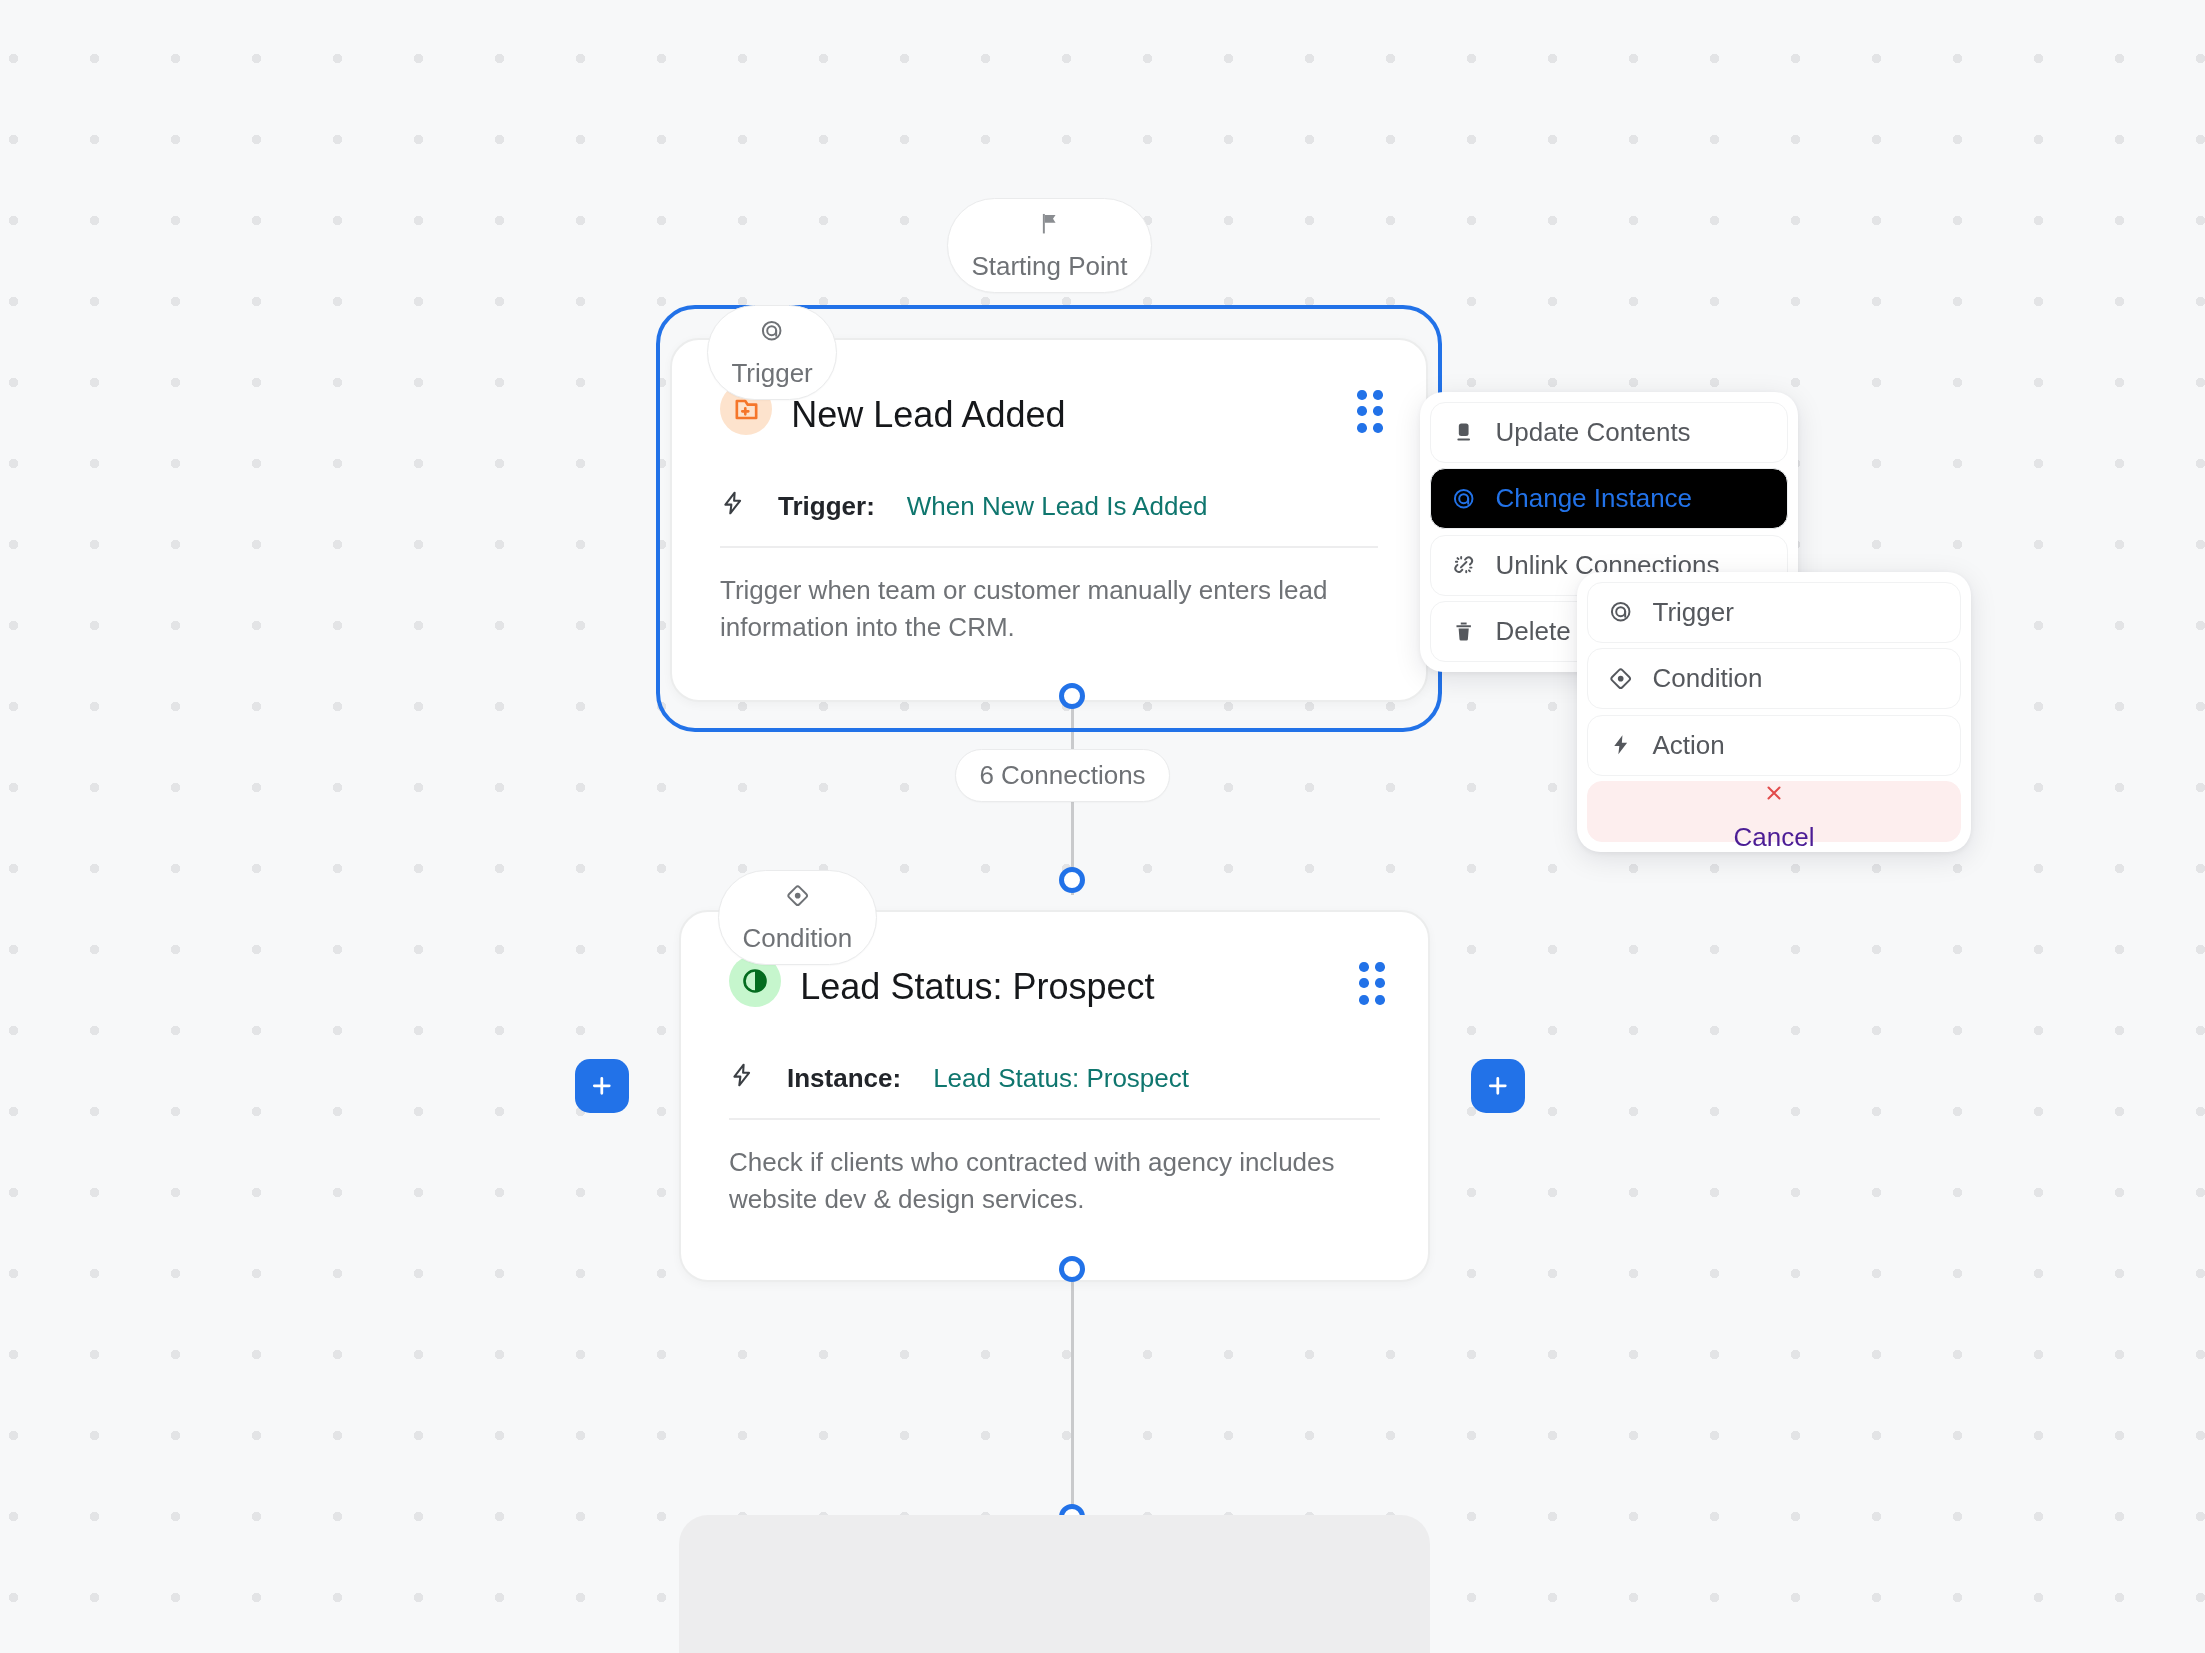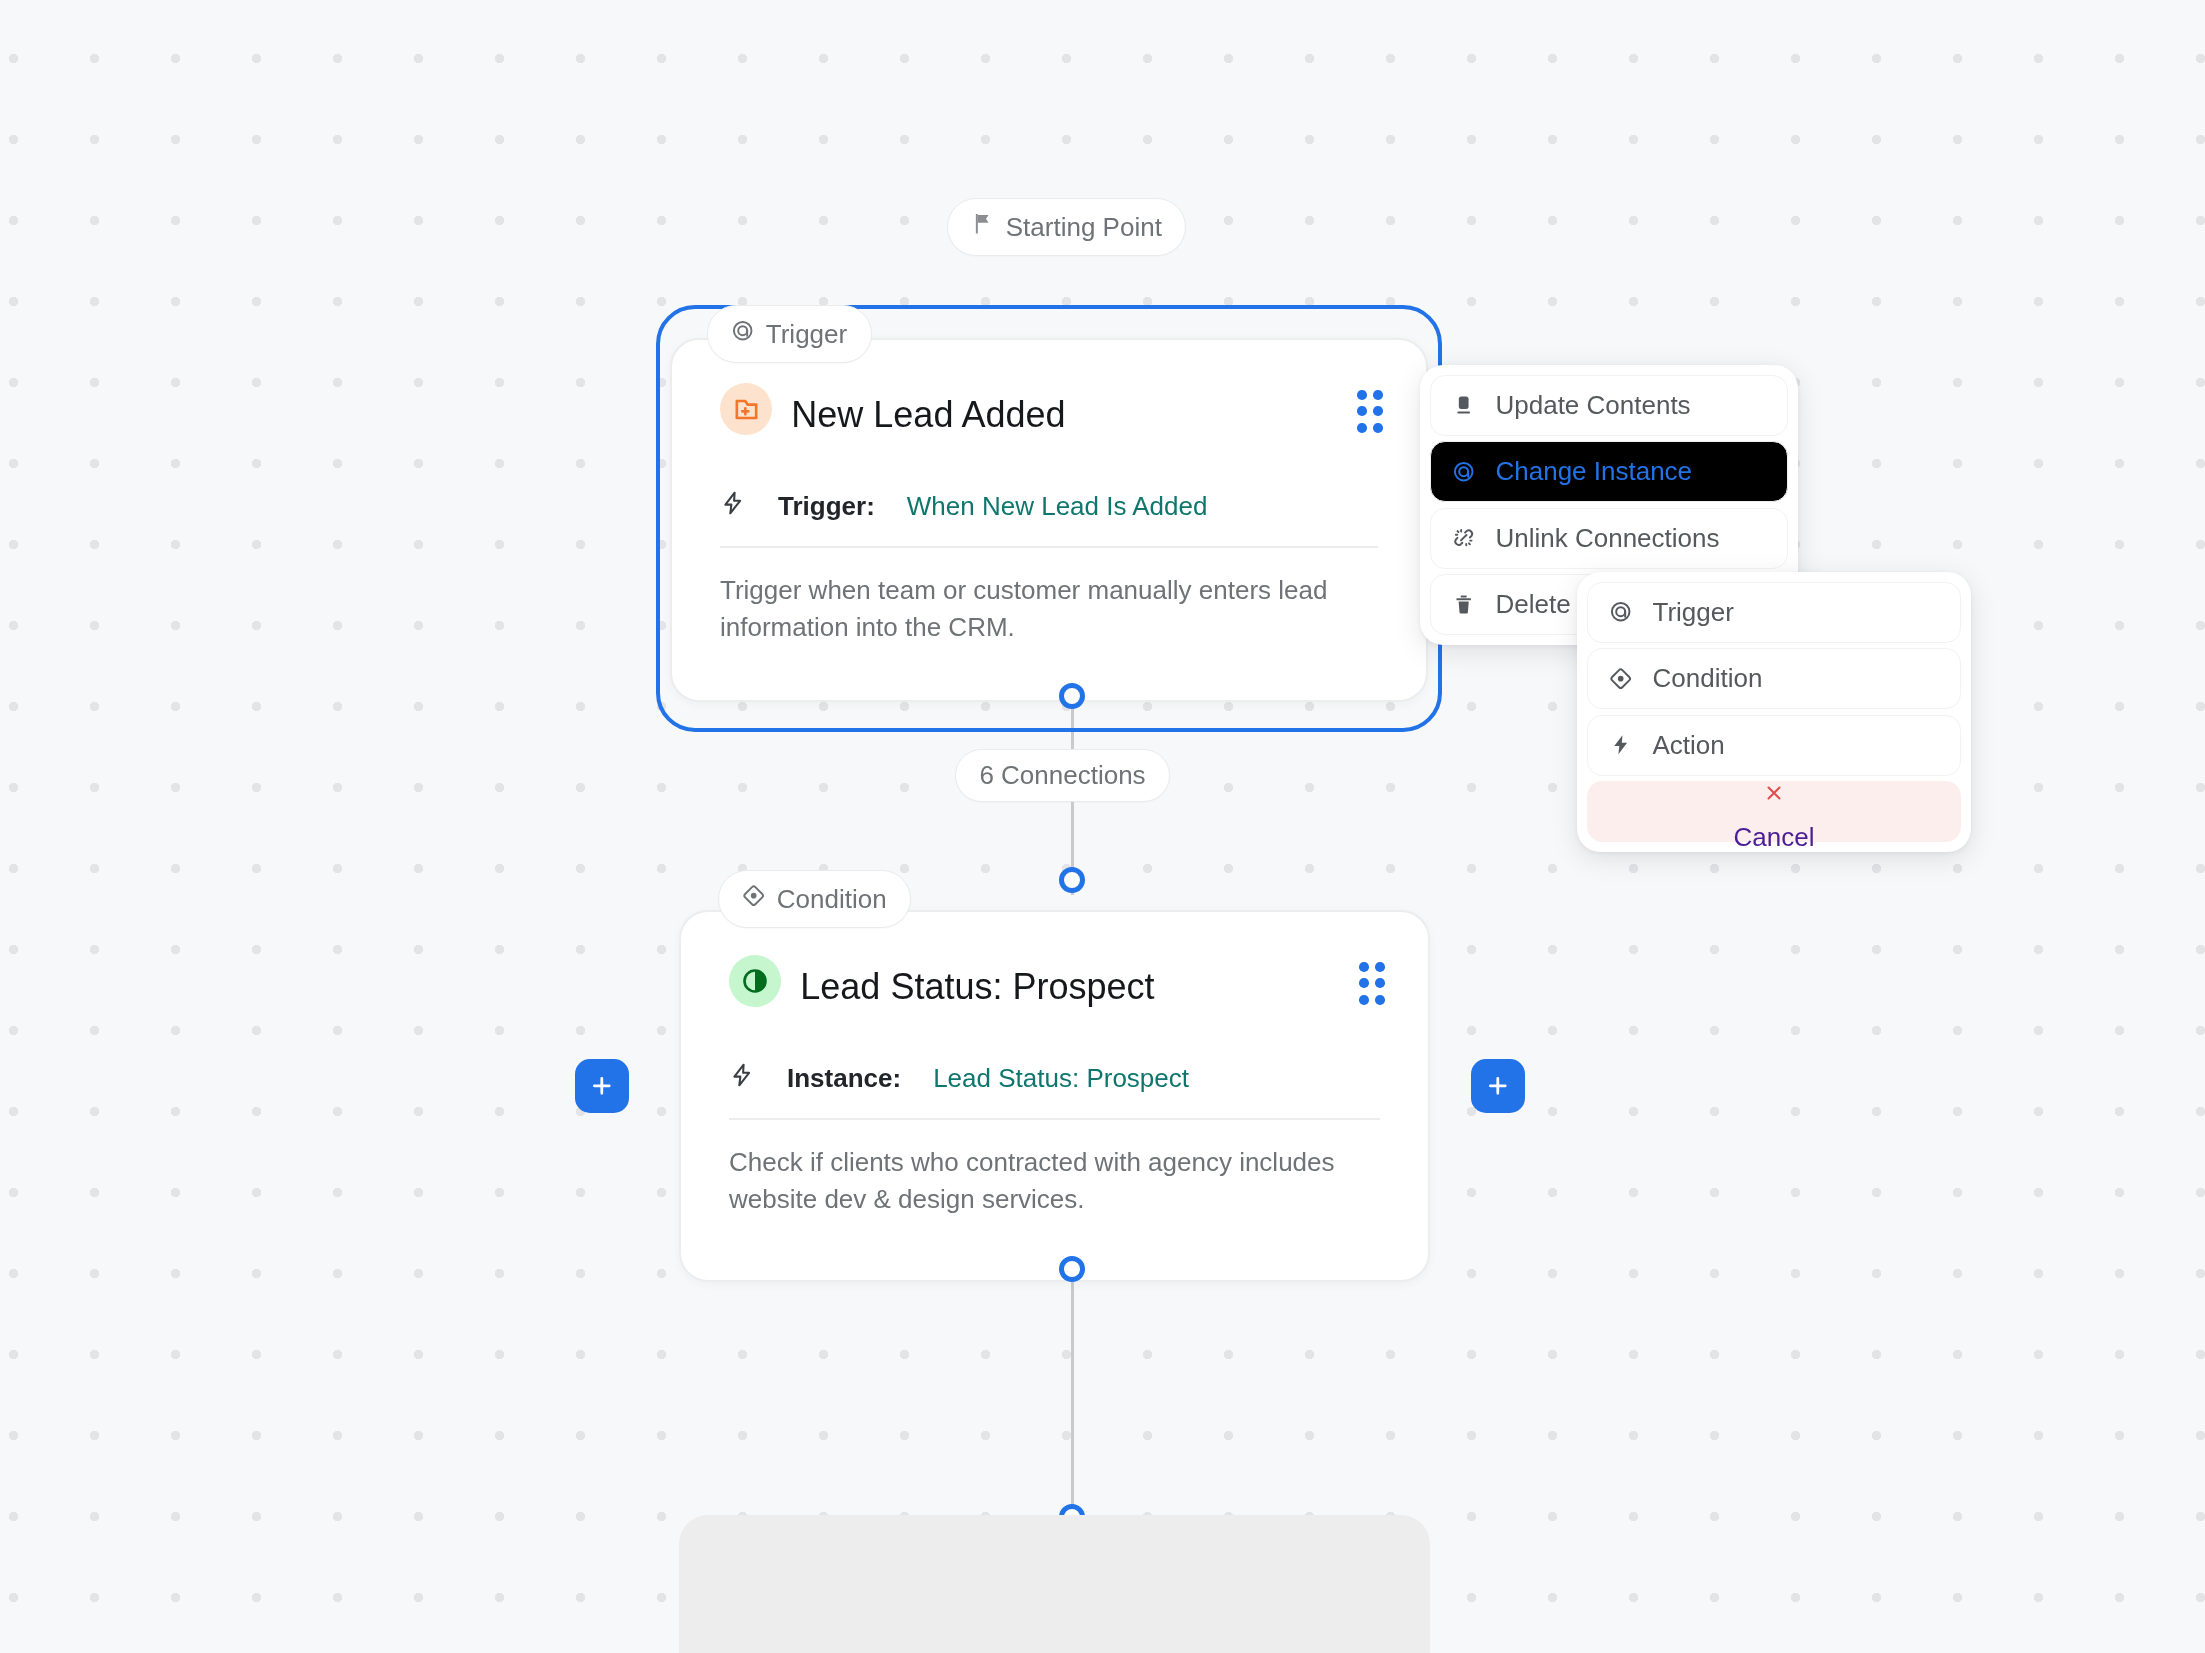--- a/index.html
+++ b/index.html
@@ -50,20 +50,21 @@
     gap: 11px;
     background: #ffffff;
     border: 1.4px solid #eaebec;
     border-radius: 688px;
     padding: 12.4px 23.4px;
     box-sizing: border-box;
     color: #6f7276;
     font-size: 26px;
     white-space: nowrap;
     box-shadow: 0 0.7px 1.4px rgba(16,24,40,0.03);
+    flex-direction: column;
   }
   .pill .pill-label { color: #6f7276; line-height: 1; }
 
   
   .node {
     position: absolute;
     background: #ffffff;
     border: 2.1px solid #eceded;
     border-radius: 29px;
     box-sizing: border-box;
@@ -303,21 +304,21 @@
   </button>
   <button class="add-btn" style="left:1471px; top:1059px;">
     <span class="sr">+</span>
     <svg width="27.6" height="27.6" viewBox="0 0 24 24" stroke="#ffffff" stroke-width="2.4" stroke-linecap="round">
       <path d="M12 5.5v13M5.5 12h13"></path>
     </svg>
   </button>
 
   <div class="node-placeholder" style="left:679px; top:1515px; width:751px; height:227px;"></div>
 
-  <div class="menu" style="left:1420px; top:365px; width:378px;">
+  <div class="menu" style="left:1420px; top:392px; width:378px;">
 
     <div class="menu-item">
       <span class="mi-ico">
         <svg width="23.4" height="23.4" viewBox="0 0 24 24" fill="none" stroke="#55585d" stroke-width="2" stroke-linecap="round">
           <rect x="7" y="3.5" width="10" height="13" rx="2.6" fill="#55585d" stroke="none"></rect>
           <path d="M6.5 20h11"></path>
         </svg>
       </span>
       <span>Update Contents</span>
     </div>

